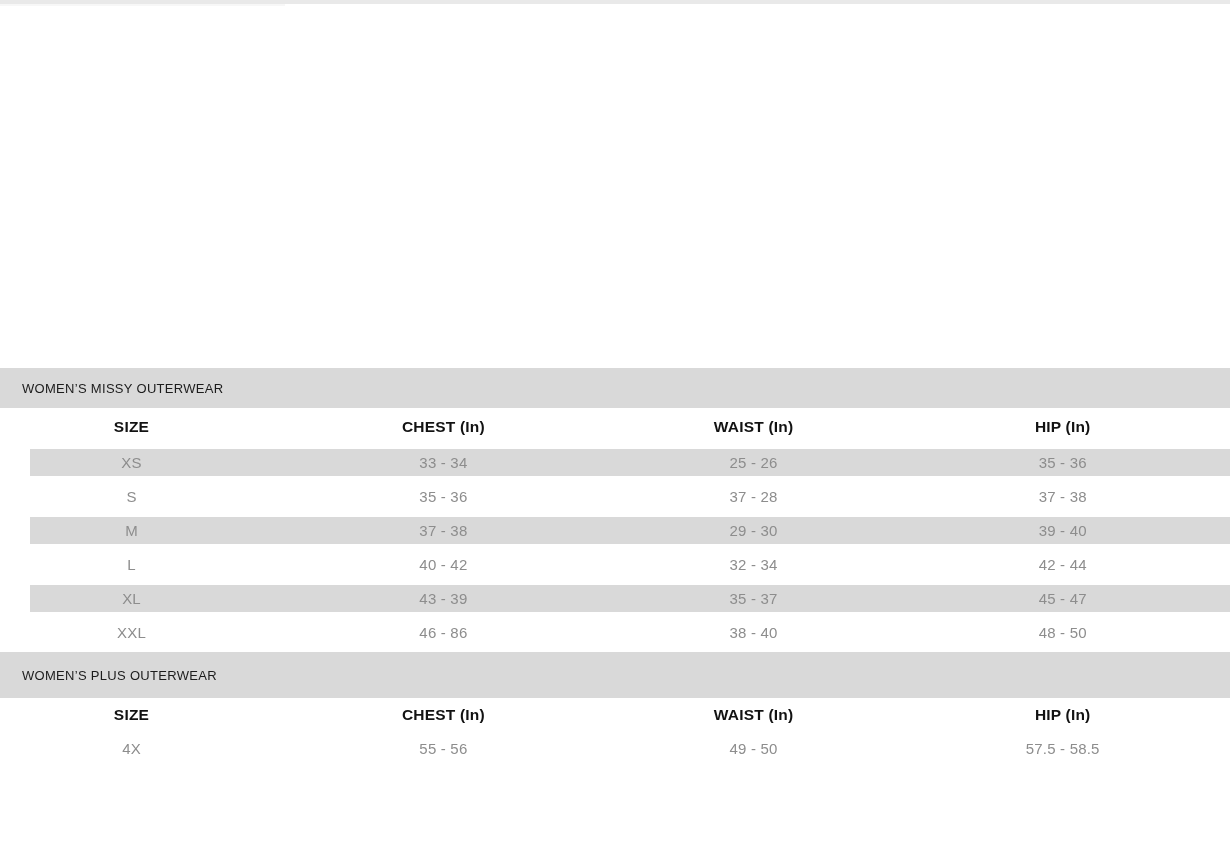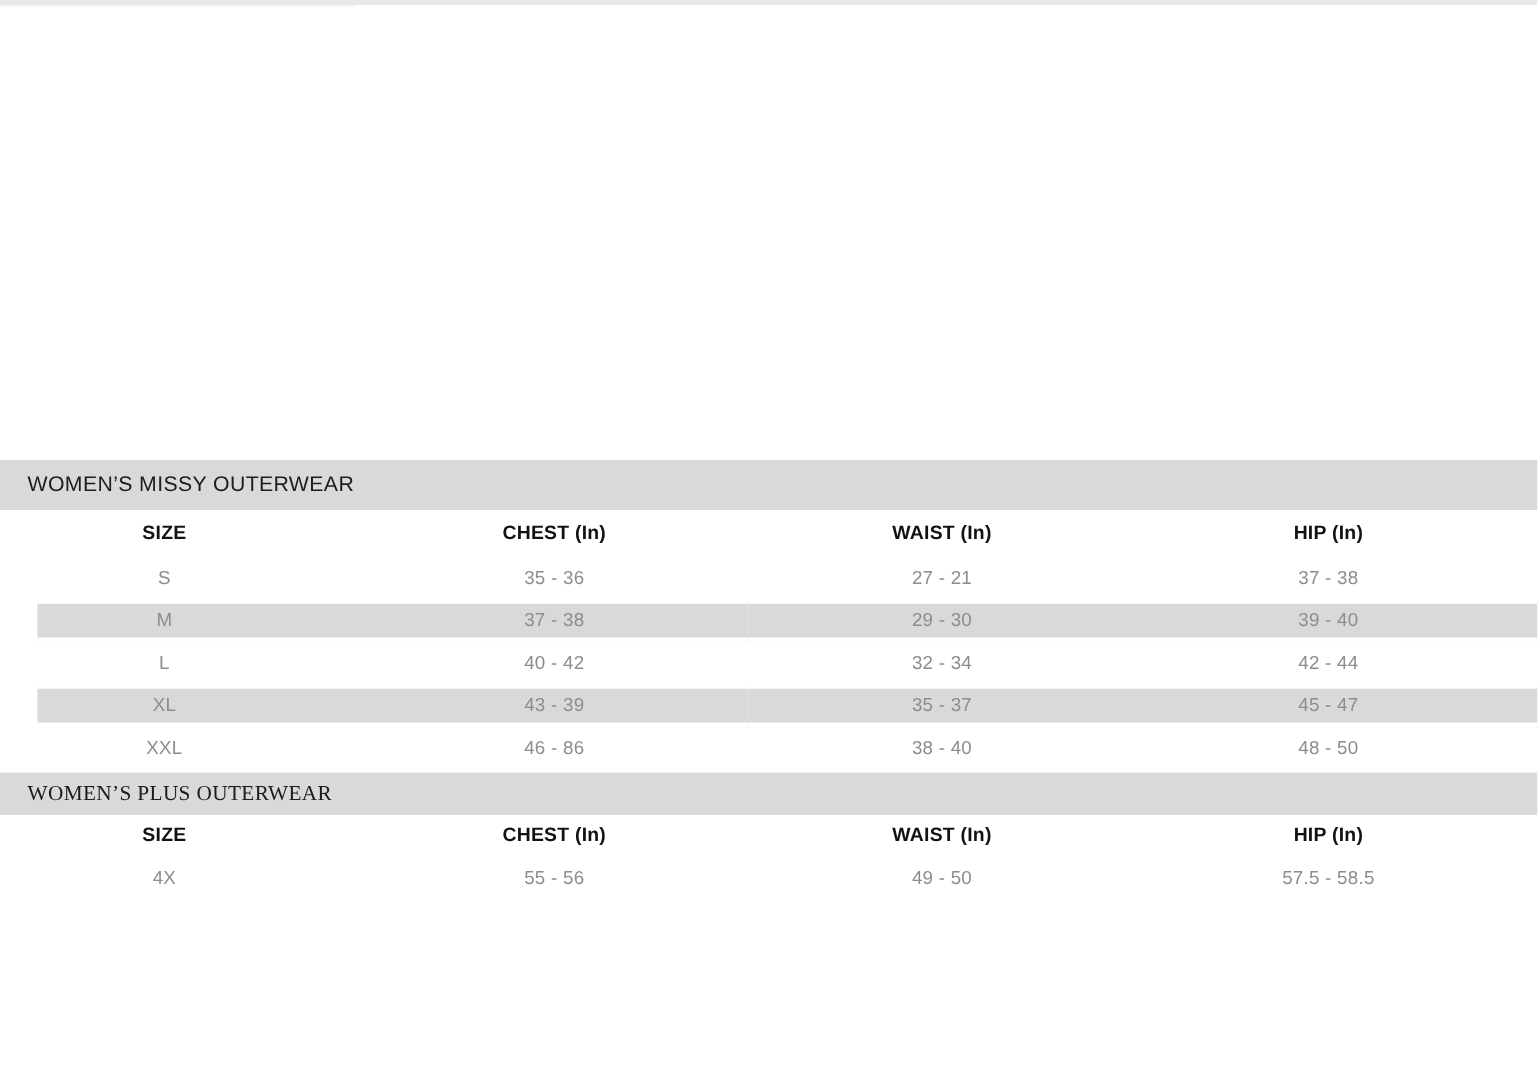--- a/index.html
+++ b/index.html
@@ -29,26 +29,26 @@
     height: 362px;
     background: #ffffff;
   }
   .size-section { width: 100%; }
   .band {
     background: var(--band-bg, #d9d9d9);
     display: flex;
     align-items: center;
     padding-left: 22px;
     box-sizing: border-box;
-    font-size: 17px;
+    font-size: 13px;
     letter-spacing: 0.3px;
     color: var(--title-color, #1c1c1c);
   }
   .sec-0 .band { height: 40px; }
-  .sec-1 .band { height: 34px; margin-top: 2px; font-family: Liberation Serif, serif; }
+  .sec-1 .band { height: 46px; margin-top: 2px; }
 
   table.size-table {
     width: 100%;
     border-collapse: separate;
     border-spacing: 0;
     table-layout: fixed;
     padding-left: 30px;
   }
   table.size-table col.c1 { width: 21.5%; }
   table.size-table col.c2 { width: 25.9%; }
@@ -105,24 +105,30 @@
         </colgroup>
         <thead>
           <tr>
             <th>SIZE</th>
             <th>CHEST (In)</th>
             <th>WAIST (In)</th>
             <th>HIP (In)</th>
           </tr>
         </thead>
         <tbody>
+          <tr class="striped">
+            <td>XS</td>
+            <td>33 - 34</td>
+            <td>25 - 26</td>
+            <td>35 - 36</td>
+          </tr>
           <tr class="">
             <td>S</td>
             <td>35 - 36</td>
-            <td>27 - 21</td>
+            <td>37 - 28</td>
             <td>37 - 38</td>
           </tr>
           <tr class="striped">
             <td>M</td>
             <td>37 - 38</td>
             <td>29 - 30</td>
             <td>39 - 40</td>
           </tr>
           <tr class="">
             <td>L</td>

